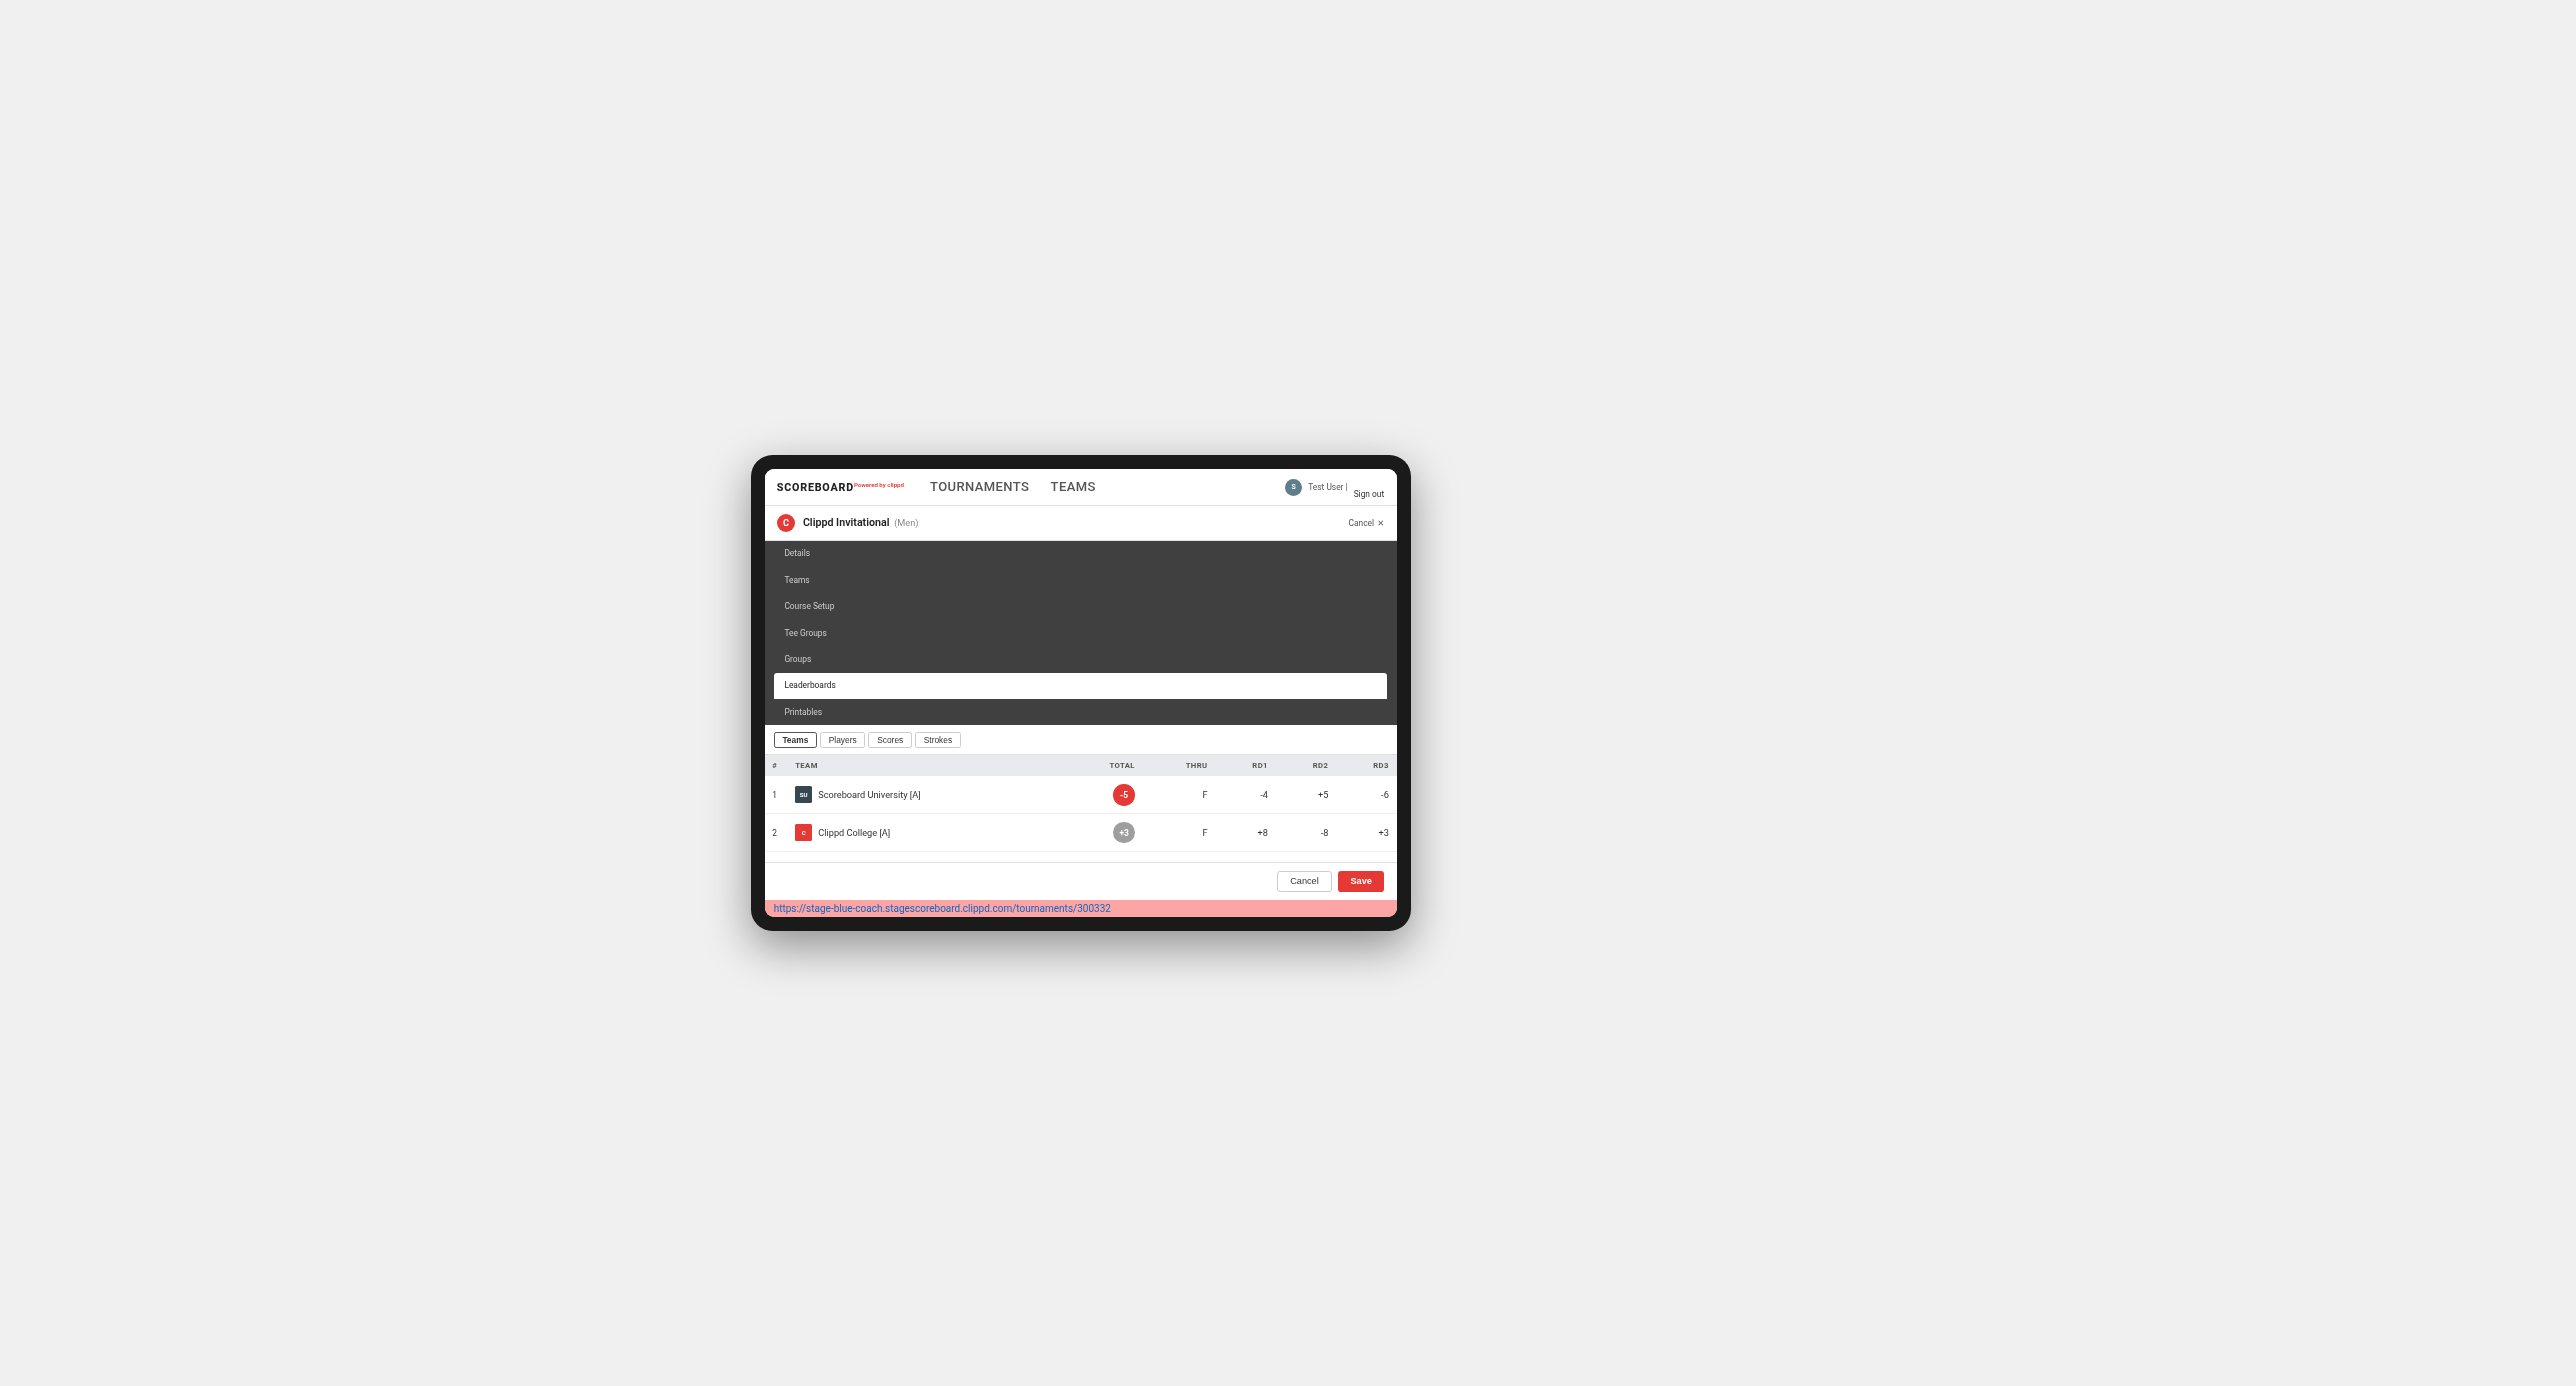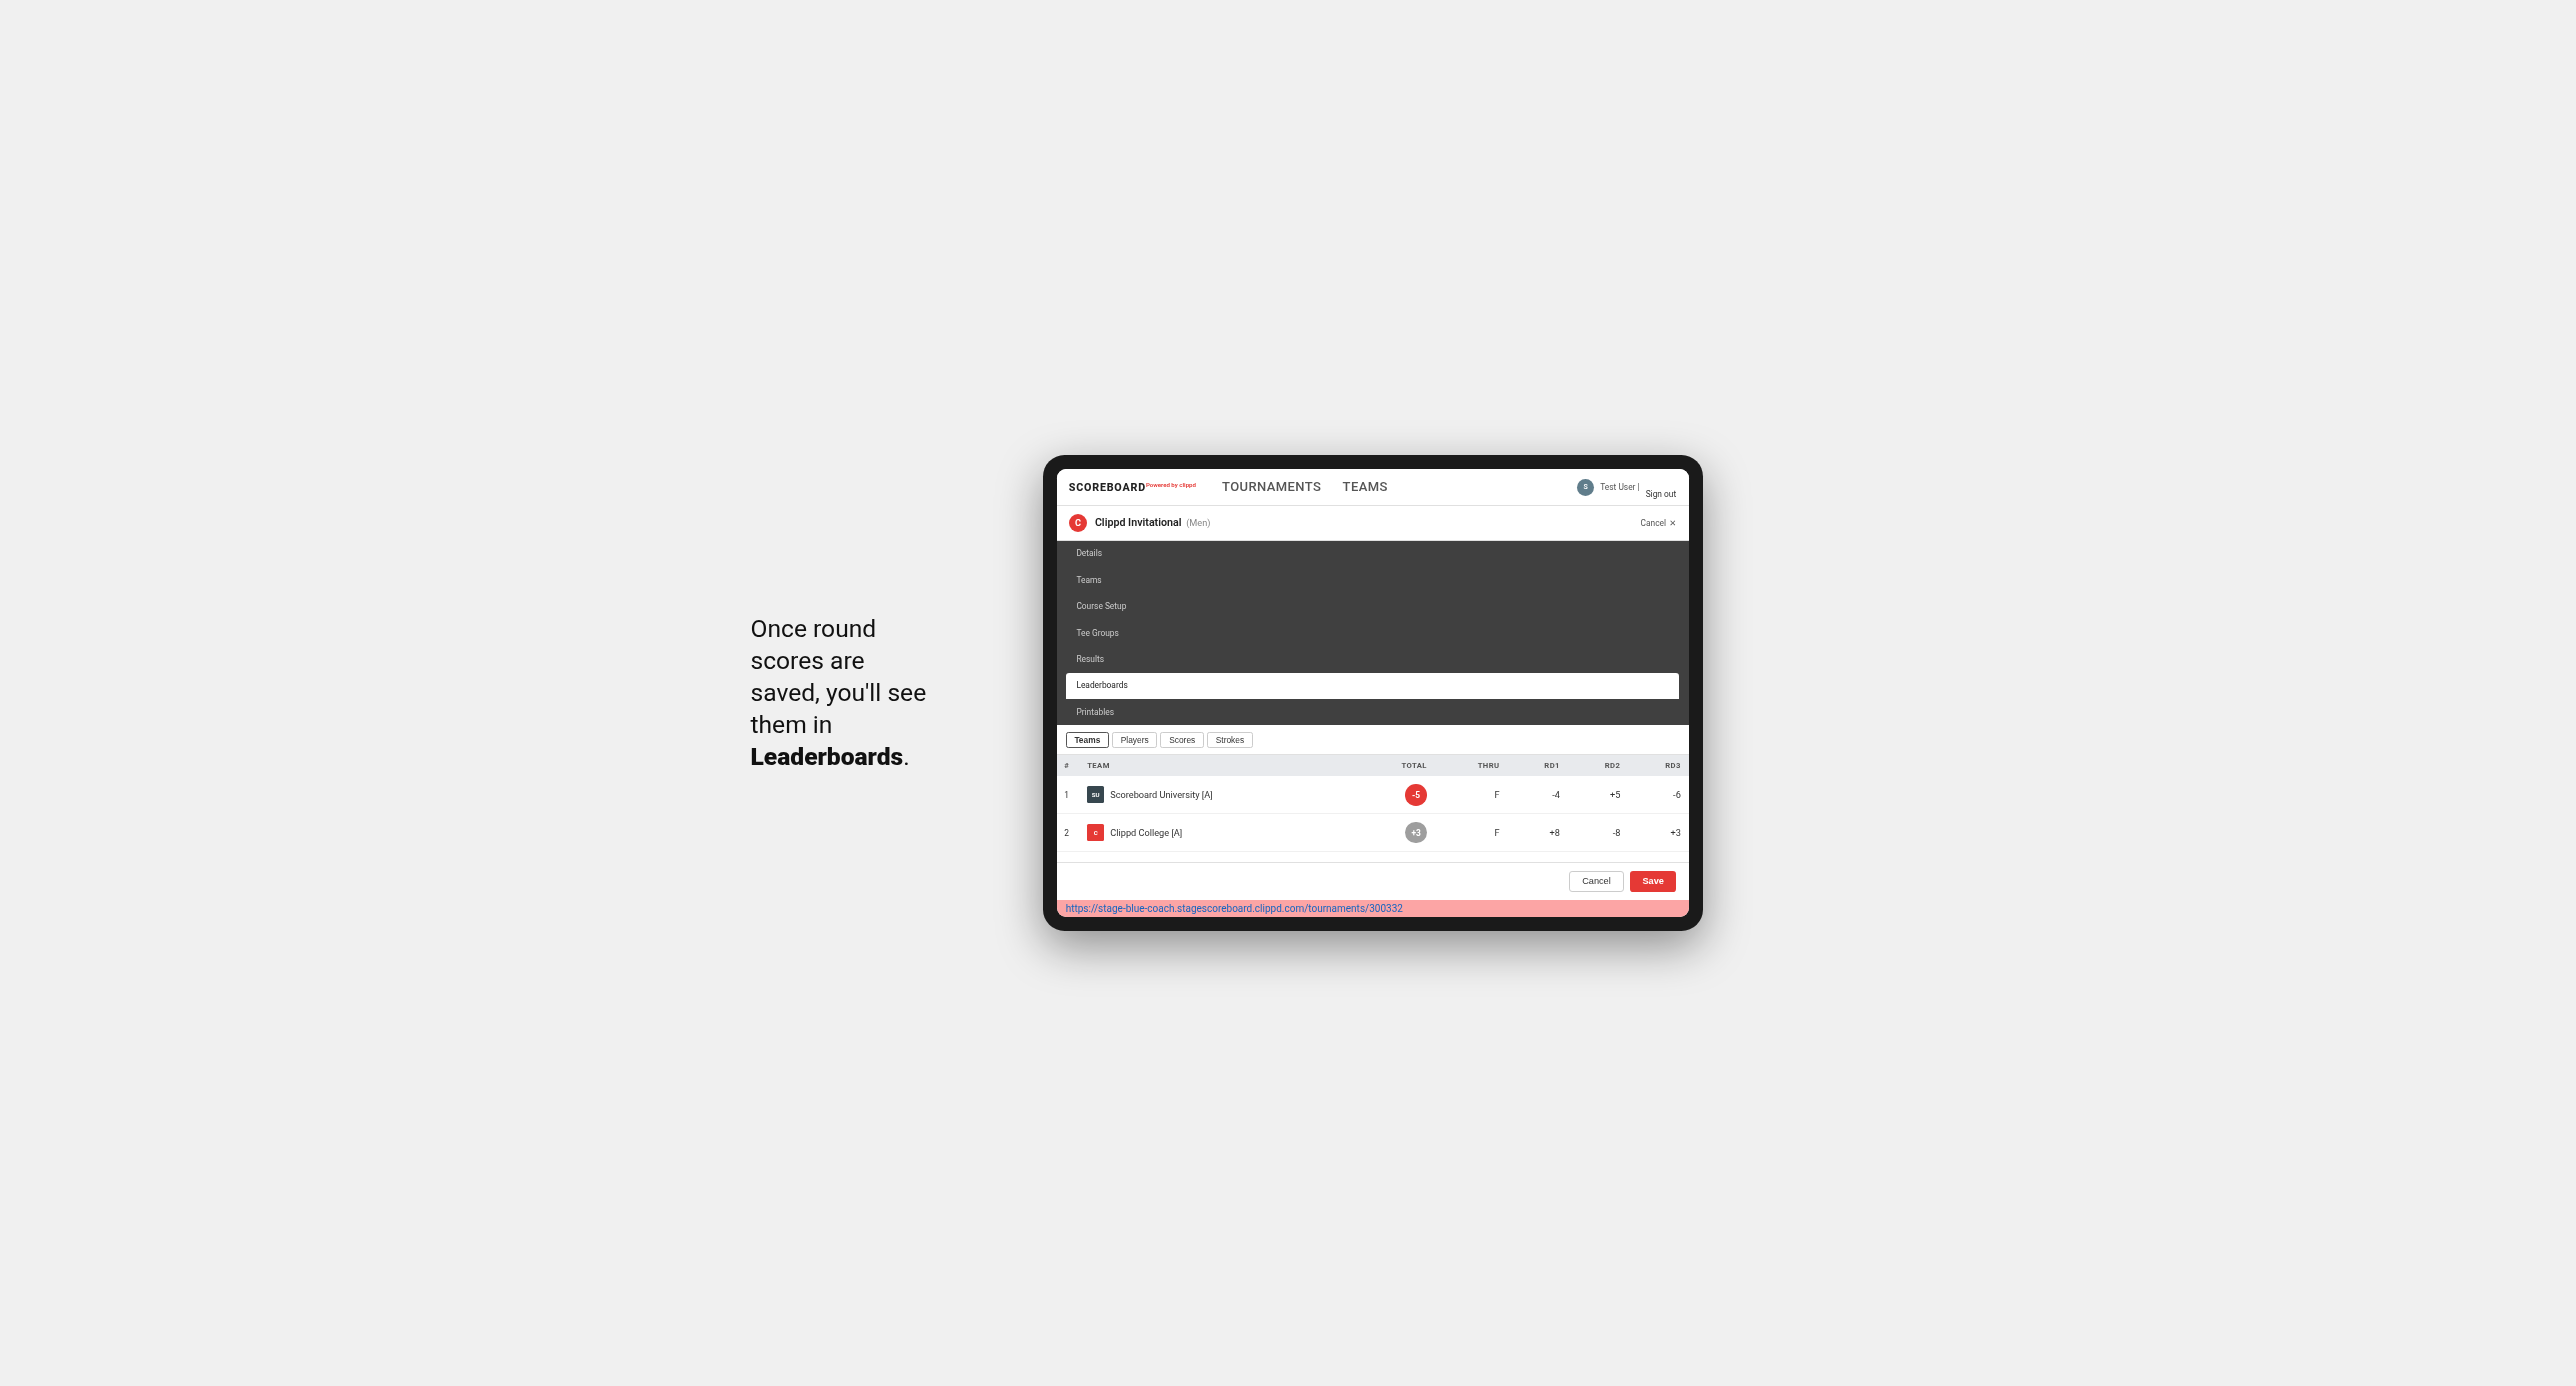--- a/index.html
+++ b/index.html
@@ -290,27 +290,20 @@
     .content-area {
       min-height: 107px;
     }
     .rank-col { color: #666; font-size: 8.4px; width: 23px; }
   </style>
 </head>
 <body>
 
 <div class="page-wrapper">
 
-  <div class="left-text">
-    <span>Once round</span><br>
-    <span>scores are</span><br>
-    <span>saved, you'll see</span><br>
-    <span>them in</span><br>
-    <strong>Leaderboards</strong><span>.</span>
-  </div>
 
   <div class="tablet-frame">
     <div class="tablet-screen">
 
       <div class="top-nav">
         <div class="logo-area">
           <div class="logo-text">SCOREBOARD</div>
           <div class="powered-by">
             <span>Powered by </span><span>clippd</span>
           </div>
@@ -334,21 +327,21 @@
           <span>Cancel</span>
           <span>✕</span>
         </div>
       </div>
 
       <div class="sub-nav">
         <div class="sub-nav-tab">Details</div>
         <div class="sub-nav-tab">Teams</div>
         <div class="sub-nav-tab">Course Setup</div>
         <div class="sub-nav-tab">Tee Groups</div>
-        <div class="sub-nav-tab">Results</div>
+        <div class="sub-nav-tab">Groups</div>
         <div class="sub-nav-tab active">Leaderboards</div>
         <div class="sub-nav-tab">Printables</div>
       </div>
 
       <div class="filter-bar">
         <button class="filter-btn active">Teams</button>
         <button class="filter-btn">Players</button>
         <button class="filter-btn">Scores</button>
         <button class="filter-btn">Strokes</button>
       </div>

